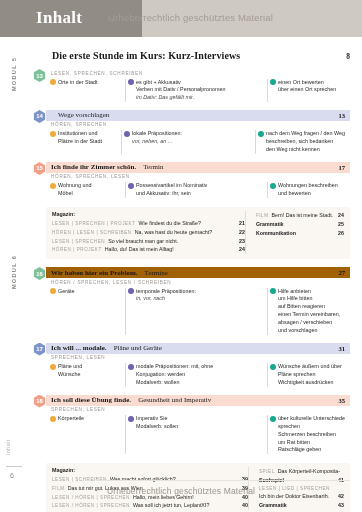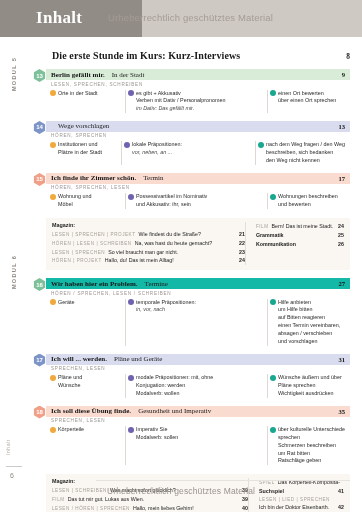--- a/index.html
+++ b/index.html
@@ -213,25 +213,20 @@
     <div class="content">
 
       <div class="toc-top">
         <div class="toc-top-title">Die erste Stunde im Kurs: Kurz-Interviews</div>
         <div class="toc-top-page">8</div>
       </div>
 
       <div id="units-host">
           <div class="unit">
             <div class="unit-badge" style="background: rgb(126, 192, 154);">13</div>
-            <div class="unit-bar" style="background: rgb(216, 236, 216);">
-              <span class="unit-title">Berlin gefällt mir.</span>
-              <span class="unit-sub">In der Stadt</span>
-              <span class="unit-page">9</span>
-            </div>
             <div class="unit-skills">LESEN, SPRECHEN, SCHREIBEN</div>
             <div class="cols">
               <div class="col col-wort">
                 <div class="dot" style="background: rgb(242, 169, 59);"></div>
                 <div class="line">Orte in der Stadt</div>
               </div>
               <div class="col col-gram">
                 <div class="dot" style="background: rgb(111, 99, 176);"></div>
                 <div class="line">es gibt + Akkusativ</div>
                 <div class="line">Verben mit Dativ / Personalpronomen</div>
@@ -331,21 +326,21 @@
                 <span class="mag-pg">25</span>
               </div>
               <div class="mag-row">
                 <span class="mag-txt b">Kommunikation</span>
                 <span class="mag-pg">26</span>
               </div>
             </div>
           </div>
           <div class="unit">
             <div class="unit-badge" style="background: rgb(126, 192, 154);">16</div>
-            <div class="unit-bar" style="background: #14b8a6;">
+            <div class="unit-bar" style="background: #a16207;">
               <span class="unit-title">Wir haben hier ein Problem.</span>
               <span class="unit-sub">Termine</span>
               <span class="unit-page">27</span>
             </div>
             <div class="unit-skills">HÖREN / SPRECHEN, LESEN / SCHREIBEN</div>
             <div class="cols">
               <div class="col col-wort">
                 <div class="dot" style="background: rgb(242, 169, 59);"></div>
                 <div class="line">Geräte</div>
               </div>
@@ -361,21 +356,21 @@
                 <div class="line">auf Bitten reagieren</div>
                 <div class="line">einen Termin vereinbaren,</div>
                 <div class="line">absagen / verschieben</div>
                 <div class="line">und vorschlagen</div>
               </div>
             </div>
           </div>
           <div class="unit">
             <div class="unit-badge" style="background: rgb(125, 148, 200);">17</div>
             <div class="unit-bar" style="background: rgb(217, 220, 239);">
-              <span class="unit-title">Ich will ... werden.</span>
+              <span class="unit-title">Ich will ... modale.</span>
               <span class="unit-sub">Pläne und Geräte</span>
               <span class="unit-page">31</span>
             </div>
             <div class="unit-skills">SPRECHEN, LESEN</div>
             <div class="cols">
               <div class="col col-wort">
                 <div class="dot" style="background: rgb(242, 169, 59);"></div>
                 <div class="line">Pläne und</div>
                 <div class="line">Wünsche</div>
               </div>

